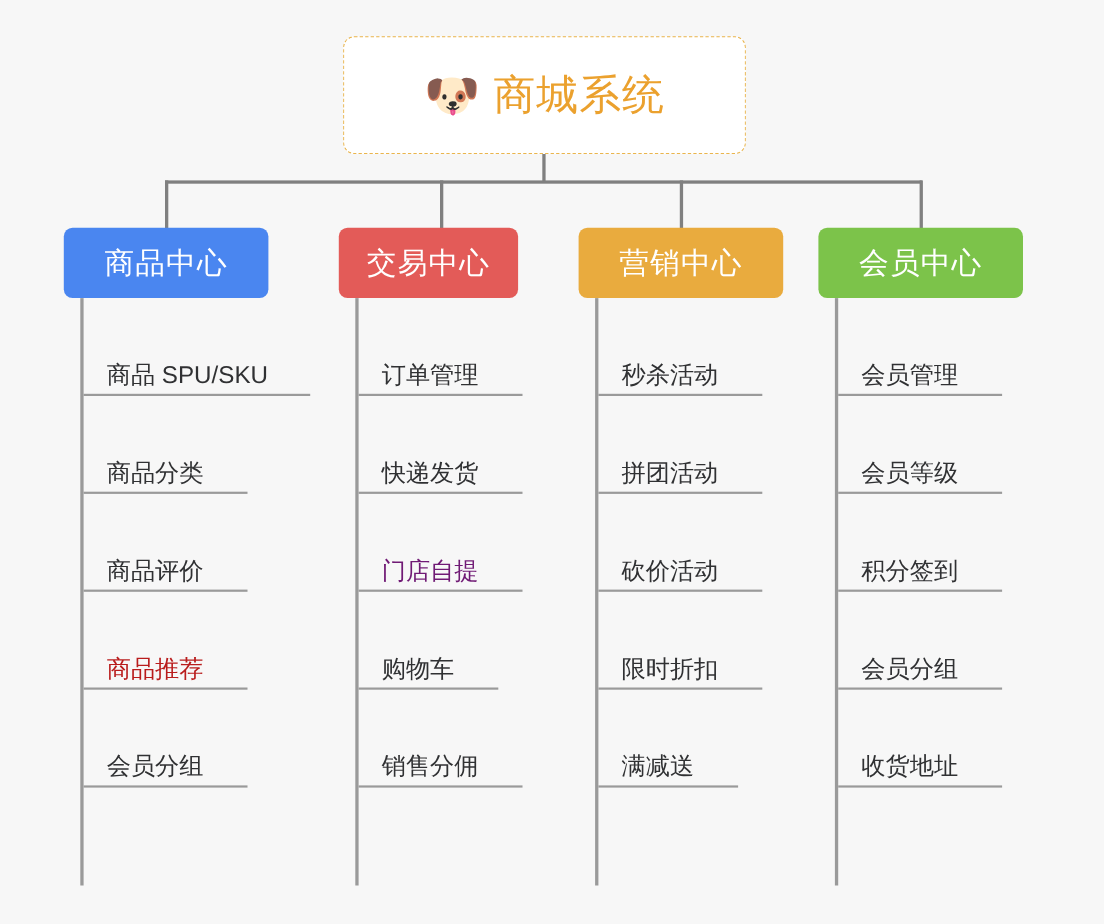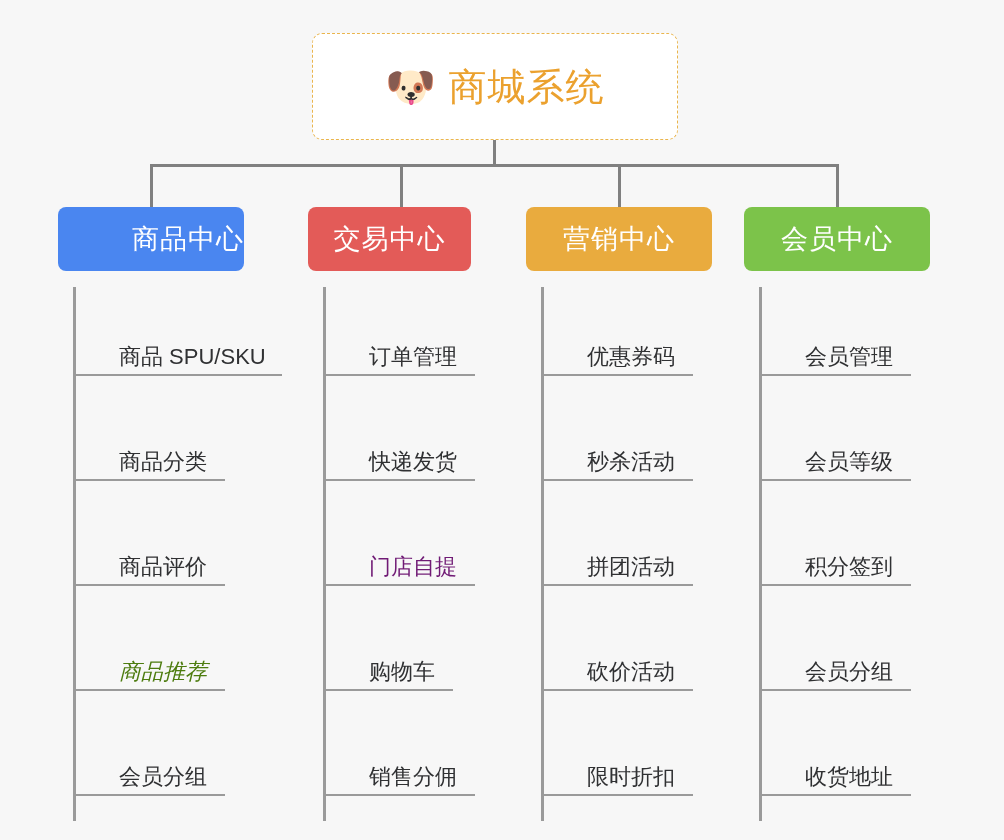--- a/index.html
+++ b/index.html
@@ -77,21 +77,21 @@
     box-sizing: border-box;
     height: 64px;
     border-radius: 8px;
     display: flex;
     align-items: center;
     justify-content: center;
     color: #ffffff;
     font-size: 27px;
     letter-spacing: 1px;
   }
-  .col-0 .cat-header { width: 186px; justify-content: flex-end; }
+  .col-0 .cat-header { width: 186px; }
   .col-1 .cat-header { width: 163px; }
   .col-2 .cat-header { width: 186px; }
   .col-3 .cat-header { width: 186px; }
 
   
   .spine-wrap {
     position: relative;
     padding-left: 15px;
   }
   .spine {
@@ -105,23 +105,22 @@
     list-style: none;
     margin: 0;
     padding: 0;
     position: relative;
   }
   .leaf-item {
     height: 89px;
     position: relative;
     display: flex;
     align-items: flex-end;
-    padding-left: 30px;
+    padding-left: 8px;
     box-sizing: border-box;
-    margin-top: 16px;
   }
   .leaf-label {
     font-size: 22px;
     color: #303133;
     line-height: 1;
     padding-bottom: 8px;
     padding-left: 16px;
     white-space: nowrap;
   }
   .leaf-rule {
@@ -162,21 +161,21 @@
         </li>
         <li class="leaf-item">
           <span class="leaf-label" style="color: rgb(48, 49, 51);">商品分类</span>
           <span class="leaf-rule" style="width: 149px; background: rgb(154, 154, 154);"></span>
         </li>
         <li class="leaf-item">
           <span class="leaf-label" style="color: rgb(48, 49, 51);">商品评价</span>
           <span class="leaf-rule" style="width: 149px; background: rgb(154, 154, 154);"></span>
         </li>
         <li class="leaf-item">
-          <span class="leaf-label" style="color: #4d7c0f; font-style: italic;">商品推荐</span>
+          <span class="leaf-label" style="color: #b91c1c;">商品推荐</span>
           <span class="leaf-rule" style="width: 149px; background: rgb(154, 154, 154);"></span>
         </li>
         <li class="leaf-item">
           <span class="leaf-label" style="color: rgb(48, 49, 51);">会员分组</span>
           <span class="leaf-rule" style="width: 149px; background: rgb(154, 154, 154);"></span>
         </li>
       </ul>
     </div>
   </div>
 
@@ -212,24 +211,20 @@
   </div>
 
   <div class="column col-2">
     <div class="cat-header" style="background: rgb(233, 171, 62);">
       <span>营销中心</span>
     </div>
     <div class="spine-wrap">
       <div class="spine" style="height: 534px; background: rgb(154, 154, 154);"></div>
       <ul class="leaf-list">
         <li class="leaf-item">
-          <span class="leaf-label" style="color: rgb(48, 49, 51);">优惠券码</span>
-          <span class="leaf-rule" style="width: 149px; background: rgb(154, 154, 154);"></span>
-        </li>
-        <li class="leaf-item">
           <span class="leaf-label" style="color: rgb(48, 49, 51);">秒杀活动</span>
           <span class="leaf-rule" style="width: 149px; background: rgb(154, 154, 154);"></span>
         </li>
         <li class="leaf-item">
           <span class="leaf-label" style="color: rgb(48, 49, 51);">拼团活动</span>
           <span class="leaf-rule" style="width: 149px; background: rgb(154, 154, 154);"></span>
         </li>
         <li class="leaf-item">
           <span class="leaf-label" style="color: rgb(48, 49, 51);">砍价活动</span>
           <span class="leaf-rule" style="width: 149px; background: rgb(154, 154, 154);"></span>

